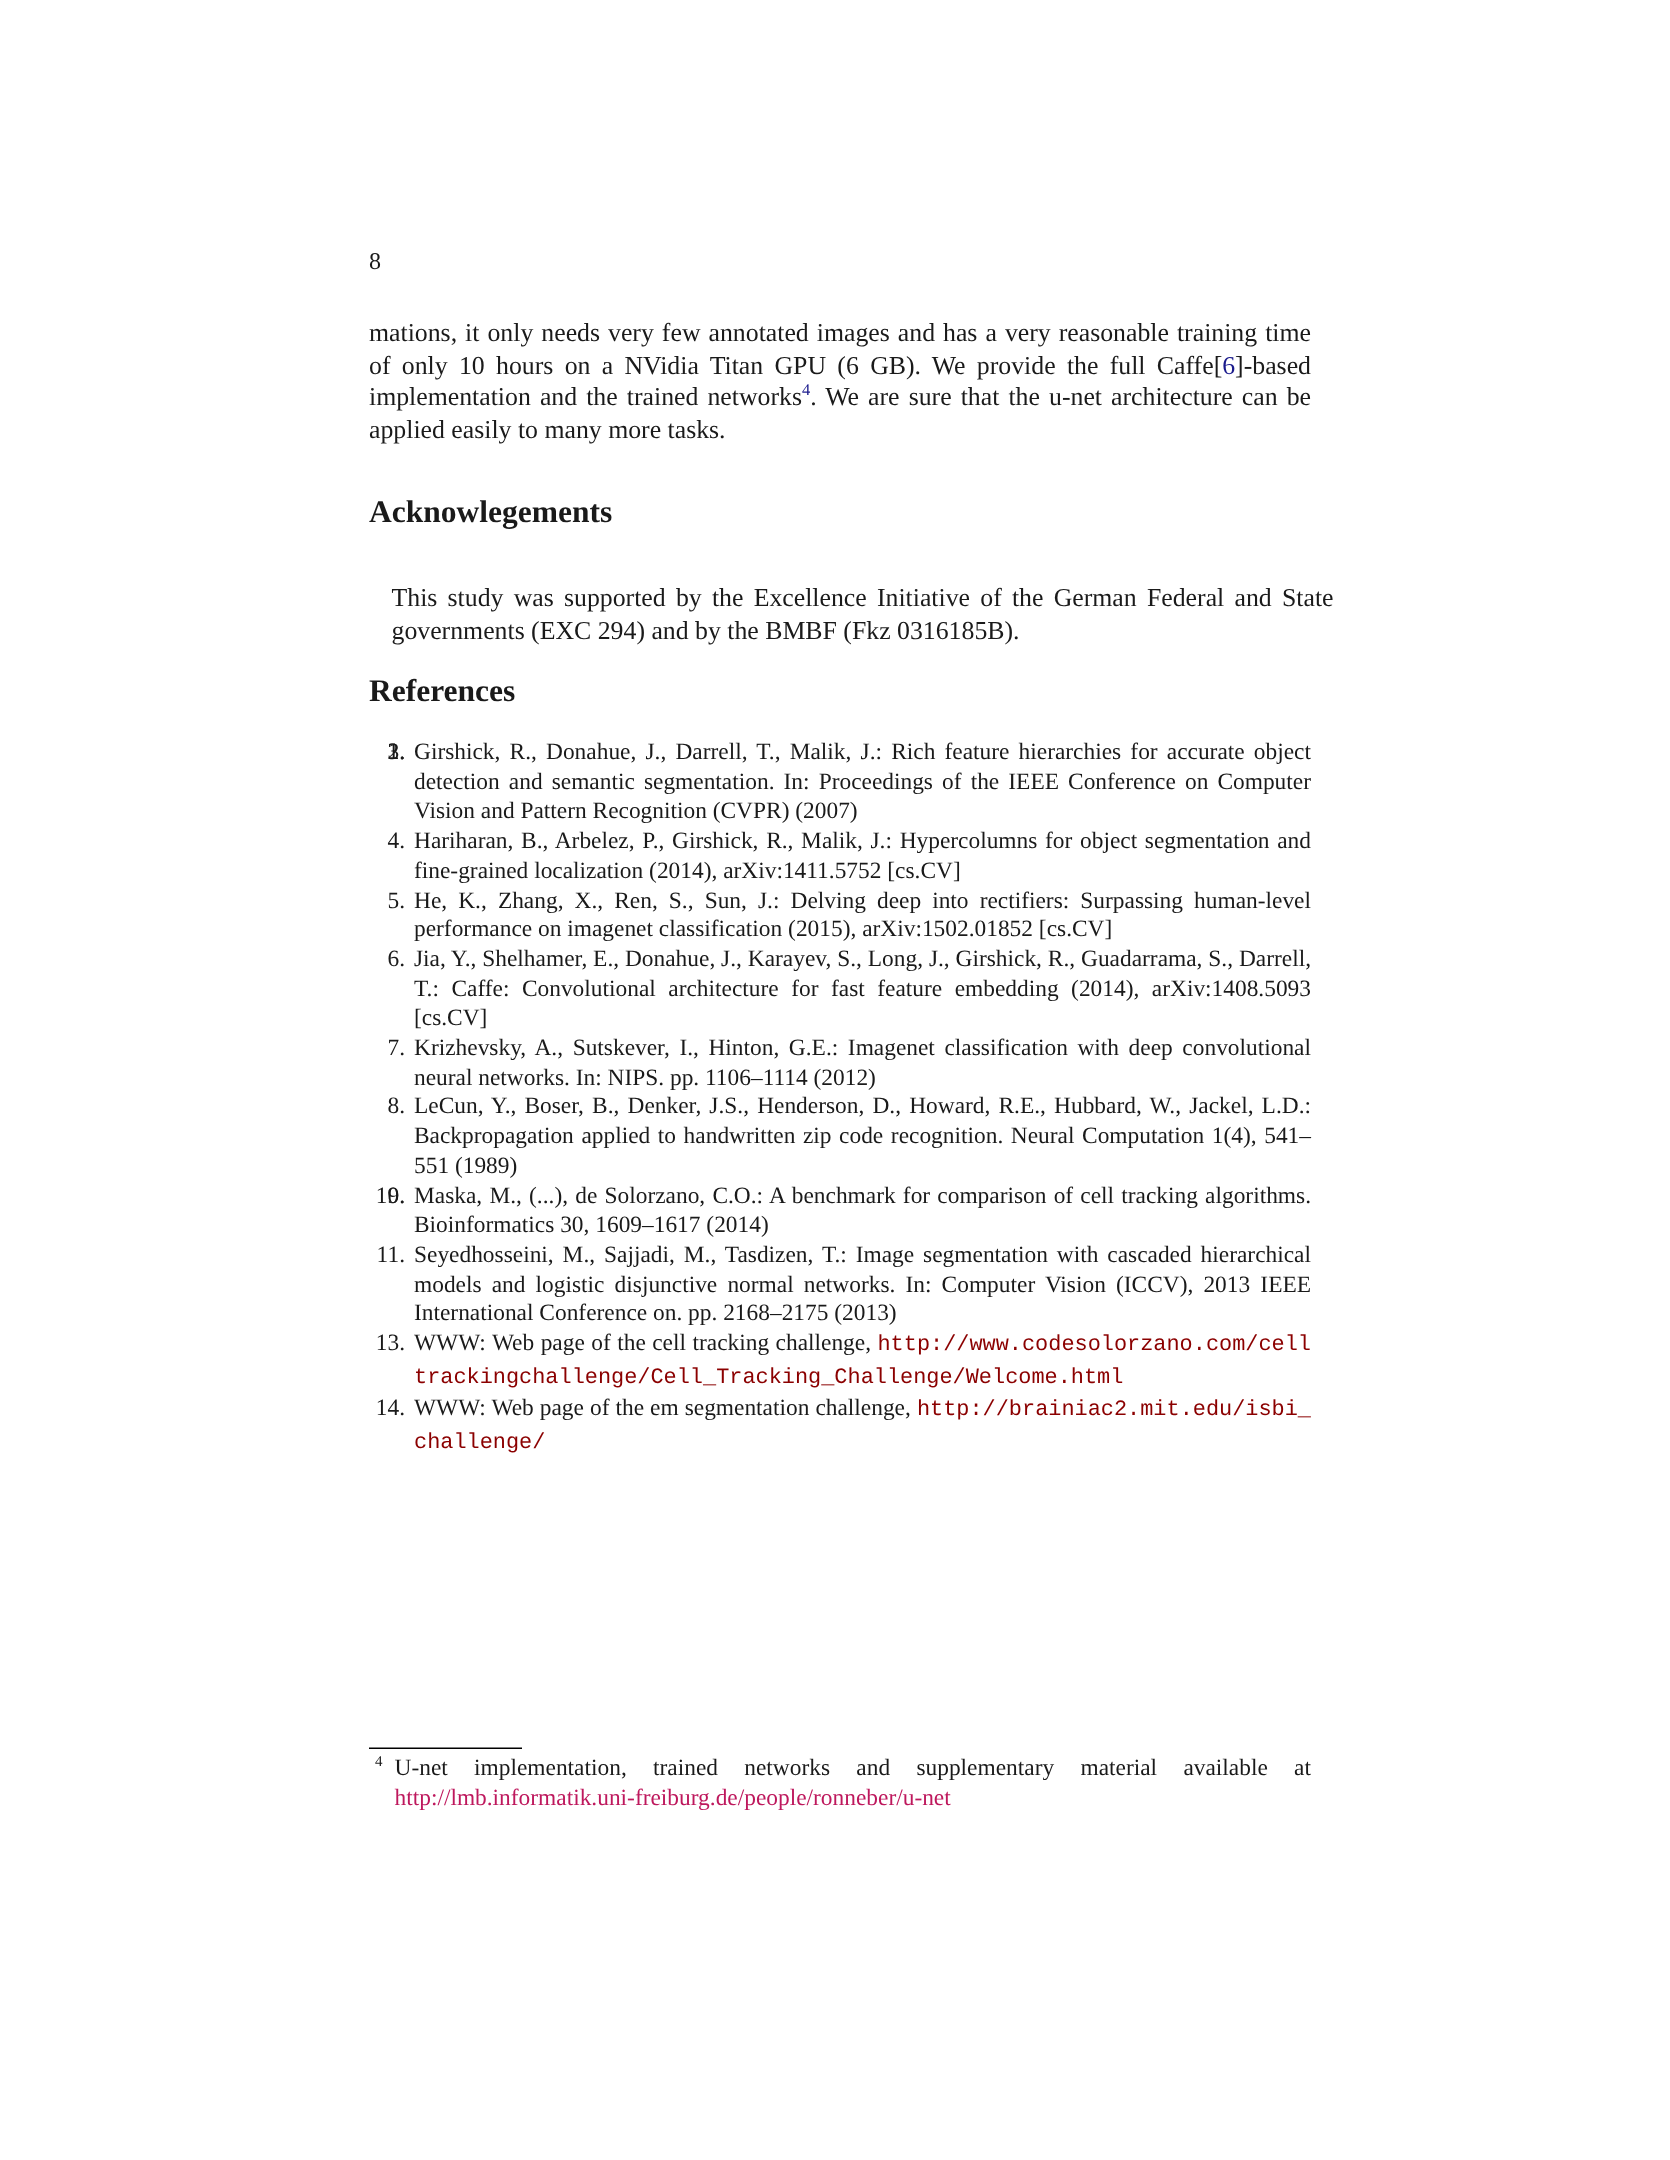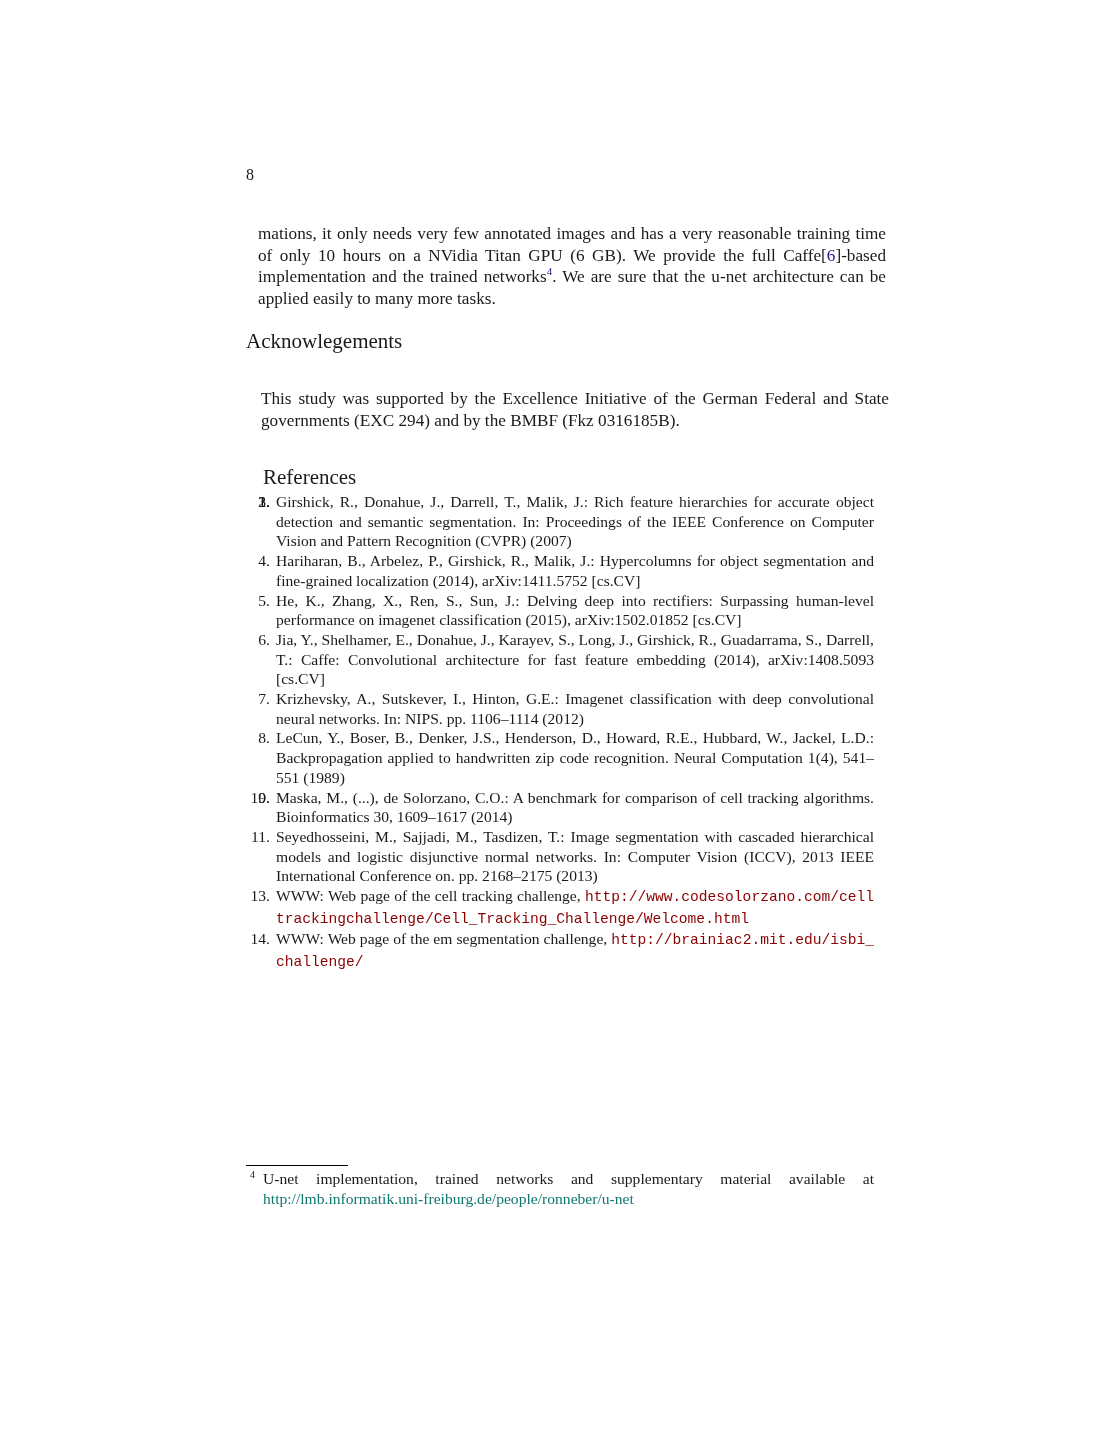--- a/index.html
+++ b/index.html
@@ -2,53 +2,53 @@
 <html><head>
   <meta charset="utf-8">
   <style>
     html, body { margin: 0; padding: 0; background: #ffffff; }
     body { width: 1113px; height: 1440px; position: relative; overflow: hidden;
            font-family: "Liberation Serif", "DejaVu Serif", serif; color: #1a1a1a; }
     .page-number { position: absolute; left: 246px; top: 166px; font-size: 16px; }
     .body-text { position: absolute; left: 246px; width: 628px; font-size: 17.2px;
                  line-height: 21.6px; text-align: justify; }
     .para1 { top: 211px; }
-    .heading { position: absolute; left: 246px; font-size: 21px; font-weight: normal; }
+    .heading { position: absolute; left: 246px; font-size: 21px; font-weight: bold; }
     .ack-heading { top: 329px; }
     .ack-text { top: 373px; }
     .ref-heading { top: 448px; }
     .cite { color: #1a1a8c; }
     sup.fn { font-size: 11px; color: #1a1a8c; vertical-align: 7px; line-height: 0; }
     .refs { position: absolute; left: 246px; top: 492px; width: 628px; margin: 0; padding: 0;
             list-style: none; font-size: 15.6px; line-height: 19.7px; }
     .ref { position: relative; padding-left: 30px; text-align: justify; }
     .ref-num { position: absolute; left: 0; width: 24px; text-align: right; }
     .url { font-family: "Liberation Mono", "DejaVu Sans Mono", monospace; color: #8b0000;
            font-size: 14.6px; }
     .footnote-rule { position: absolute; left: 246px; top: 1165px; width: 102px; height: 1px;
                      background: #000; }
     .footnote { position: absolute; left: 246px; top: 1169px; width: 628px; font-size: 15.6px;
                 line-height: 20px; text-align: justify; }
     .fn-mark { position: absolute; left: 4px; top: -4px; font-size: 10px; }
     .fn-body { padding-left: 17px; display: block; }
-    .fn-url { color: #0f766e; }
+    .fn-url { color: #be185d; }
   </style>
 </head>
 <body>
 
 <div class="page-number">8</div>
 
-<p class="body-text para1" style="margin:12px;">
+<p class="body-text para1" style="margin:0;">
   <span>mations, it only needs very few annotated images and has a very reasonable training time of only 10 hours on a NVidia Titan GPU (6 GB). We provide the full Caffe[</span><a class="cite">6</a><span>]-based implementation and the trained networks</span><sup class="fn">4</sup><span>. We are sure that the u-net architecture can be applied easily to many more tasks.</span>
 </p>
 
 <h2 class="heading ack-heading" style="margin:0;">Acknowlegements</h2>
 <p class="body-text ack-text" style="margin:15px;">This study was supported by the Excellence Initiative of the German Federal and State governments (EXC 294) and by the BMBF (Fkz 0316185B).</p>
 
-<h2 class="heading ref-heading" style="margin:17px;">References</h2>
+<h2 class="heading ref-heading" style="margin:0;">References</h2>
 
 <ol class="refs">
   <li class="ref"><span class="ref-num">1.</span></li>
   <li class="ref"><span class="ref-num">2.</span></li>
   <li class="ref"><span class="ref-num">3.</span><span>Girshick, R., Donahue, J., Darrell, T., Malik, J.: Rich feature hierarchies for accurate object detection and semantic segmentation. In: Proceedings of the IEEE Conference on Computer Vision and Pattern Recognition (CVPR) (2007)</span></li>
   <li class="ref"><span class="ref-num">4.</span><span>Hariharan, B., Arbelez, P., Girshick, R., Malik, J.: Hypercolumns for object segmentation and fine-grained localization (2014), arXiv:1411.5752 [cs.CV]</span></li>
   <li class="ref"><span class="ref-num">5.</span><span>He, K., Zhang, X., Ren, S., Sun, J.: Delving deep into rectifiers: Surpassing human-level performance on imagenet classification (2015), arXiv:1502.01852 [cs.CV]</span></li>
   <li class="ref"><span class="ref-num">6.</span><span>Jia, Y., Shelhamer, E., Donahue, J., Karayev, S., Long, J., Girshick, R., Guadarrama, S., Darrell, T.: Caffe: Convolutional architecture for fast feature embedding (2014), arXiv:1408.5093 [cs.CV]</span></li>
   <li class="ref"><span class="ref-num">7.</span><span>Krizhevsky, A., Sutskever, I., Hinton, G.E.: Imagenet classification with deep convolutional neural networks. In: NIPS. pp. 1106–1114 (2012)</span></li>
   <li class="ref"><span class="ref-num">8.</span><span>LeCun, Y., Boser, B., Denker, J.S., Henderson, D., Howard, R.E., Hubbard, W., Jackel, L.D.: Backpropagation applied to handwritten zip code recognition. Neural Computation 1(4), 541–551 (1989)</span></li>

